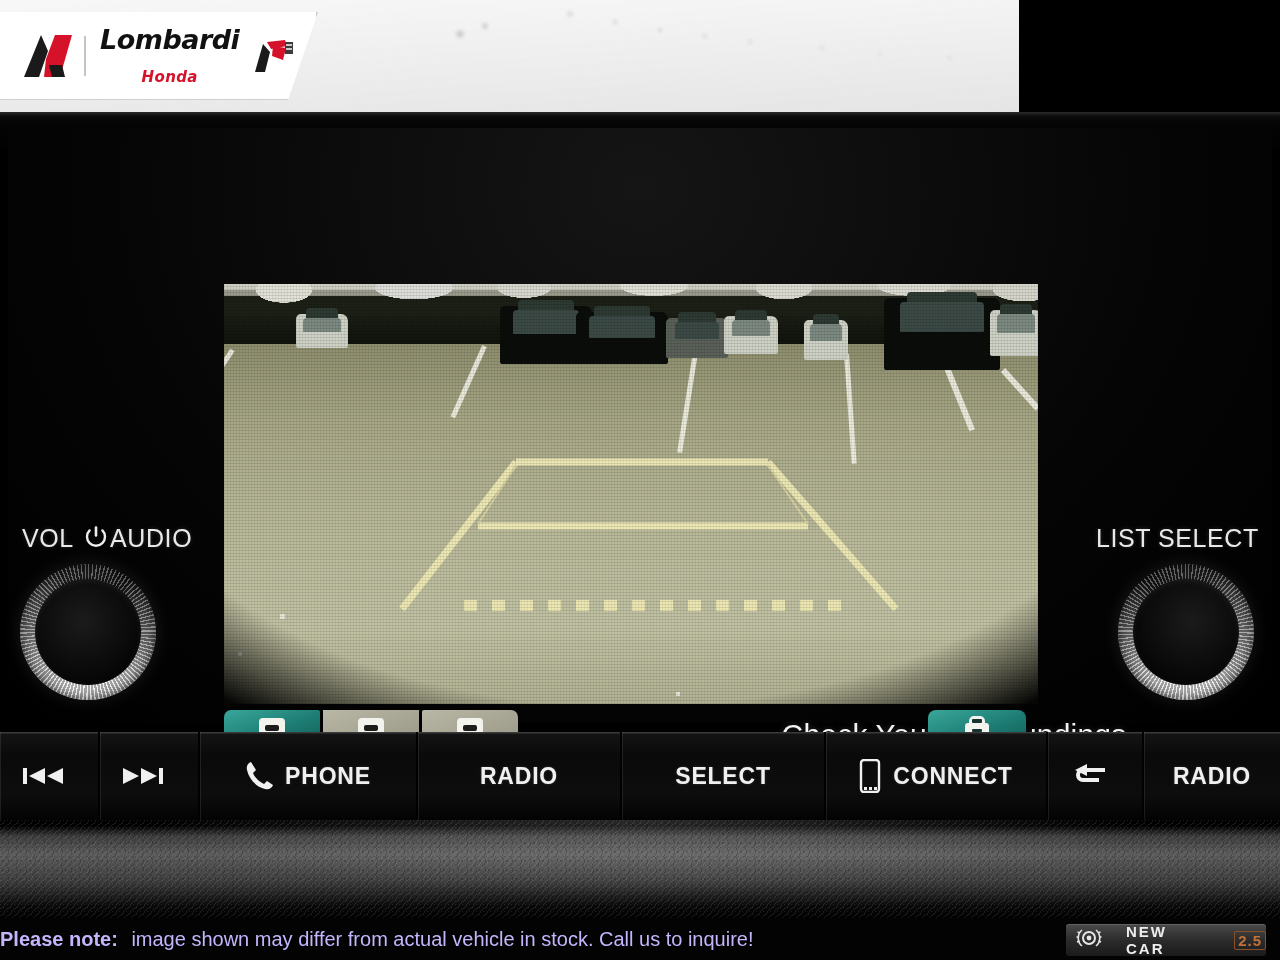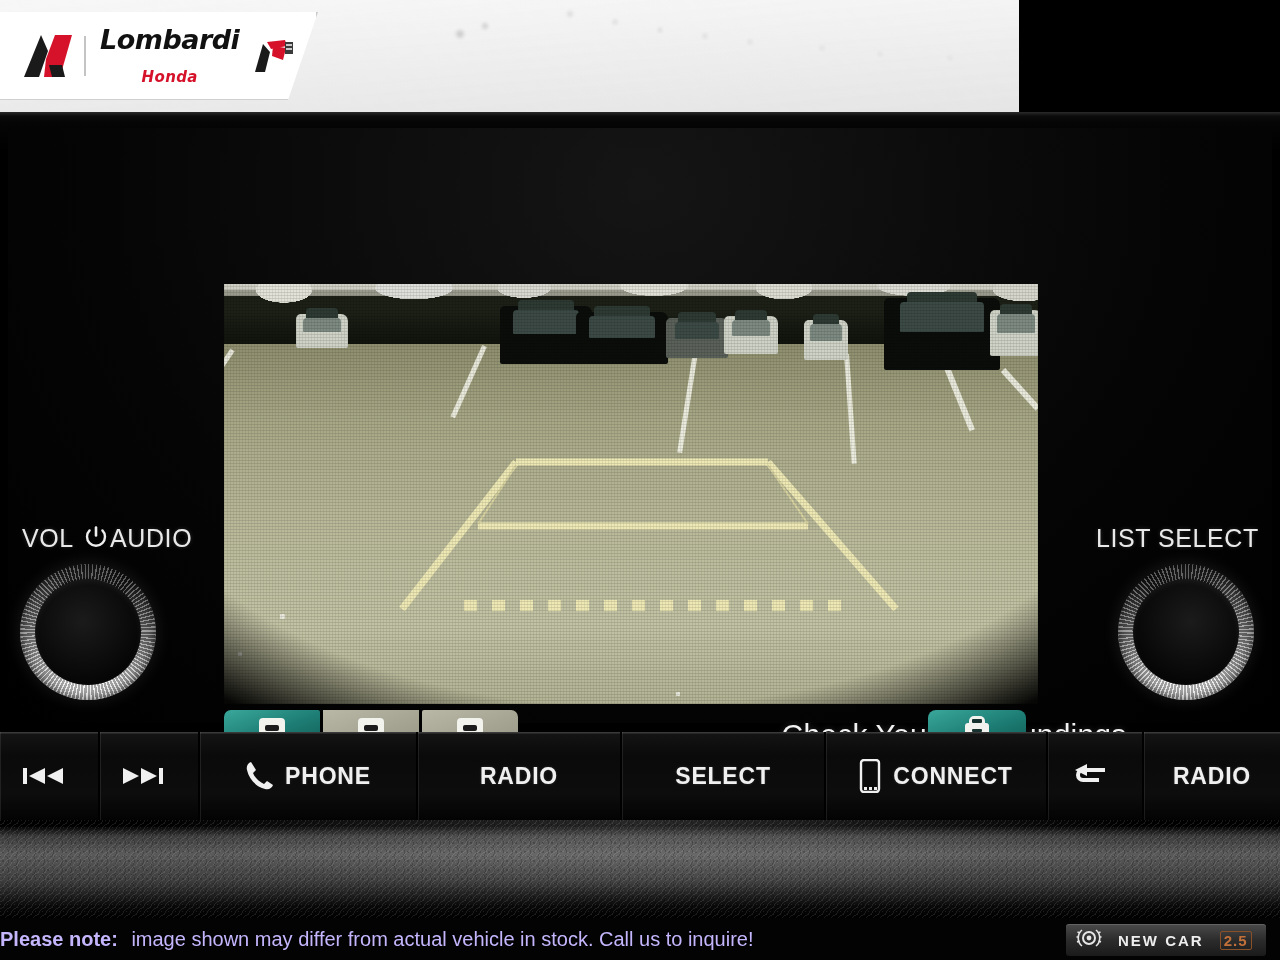--- a/index.html
+++ b/index.html
@@ -281,21 +281,21 @@
     color: #c4b5fd;
     font-family: "Liberation Sans", sans-serif; font-size: 20px;
     white-space: nowrap;
   }
   #footer-note b { font-weight: 700; }
   #footer-note span.reg { font-weight: 400; }
   #newcar-badge {
     position: absolute; right: 14px; top: 6px; width: 200px; height: 32px;
     background: linear-gradient(180deg,#4a4a4a 0%, #2c2c2c 50%, #1a1a1a 100%);
     border-radius: 3px;
-    display: flex; align-items: center; gap: 16px; padding-left: 10px;
+    display: flex; align-items: center; gap: 24px; padding-left: 10px;
     box-shadow: inset 0 1px 0 rgba(255,255,255,.14);
   }
   #newcar-badge .nc-text {
     color: #eee; font-family: "Liberation Sans", sans-serif;
     font-size: 15px; font-weight: 700; letter-spacing: 2px;
   }
   #newcar-badge .nc-ver {
     color: #c2703a; font-family: "Liberation Sans", sans-serif;
     font-size: 15px; font-weight: 700; letter-spacing: 1px;
     border: 1px solid #8a5128; padding: 0 3px; border-radius: 2px;

